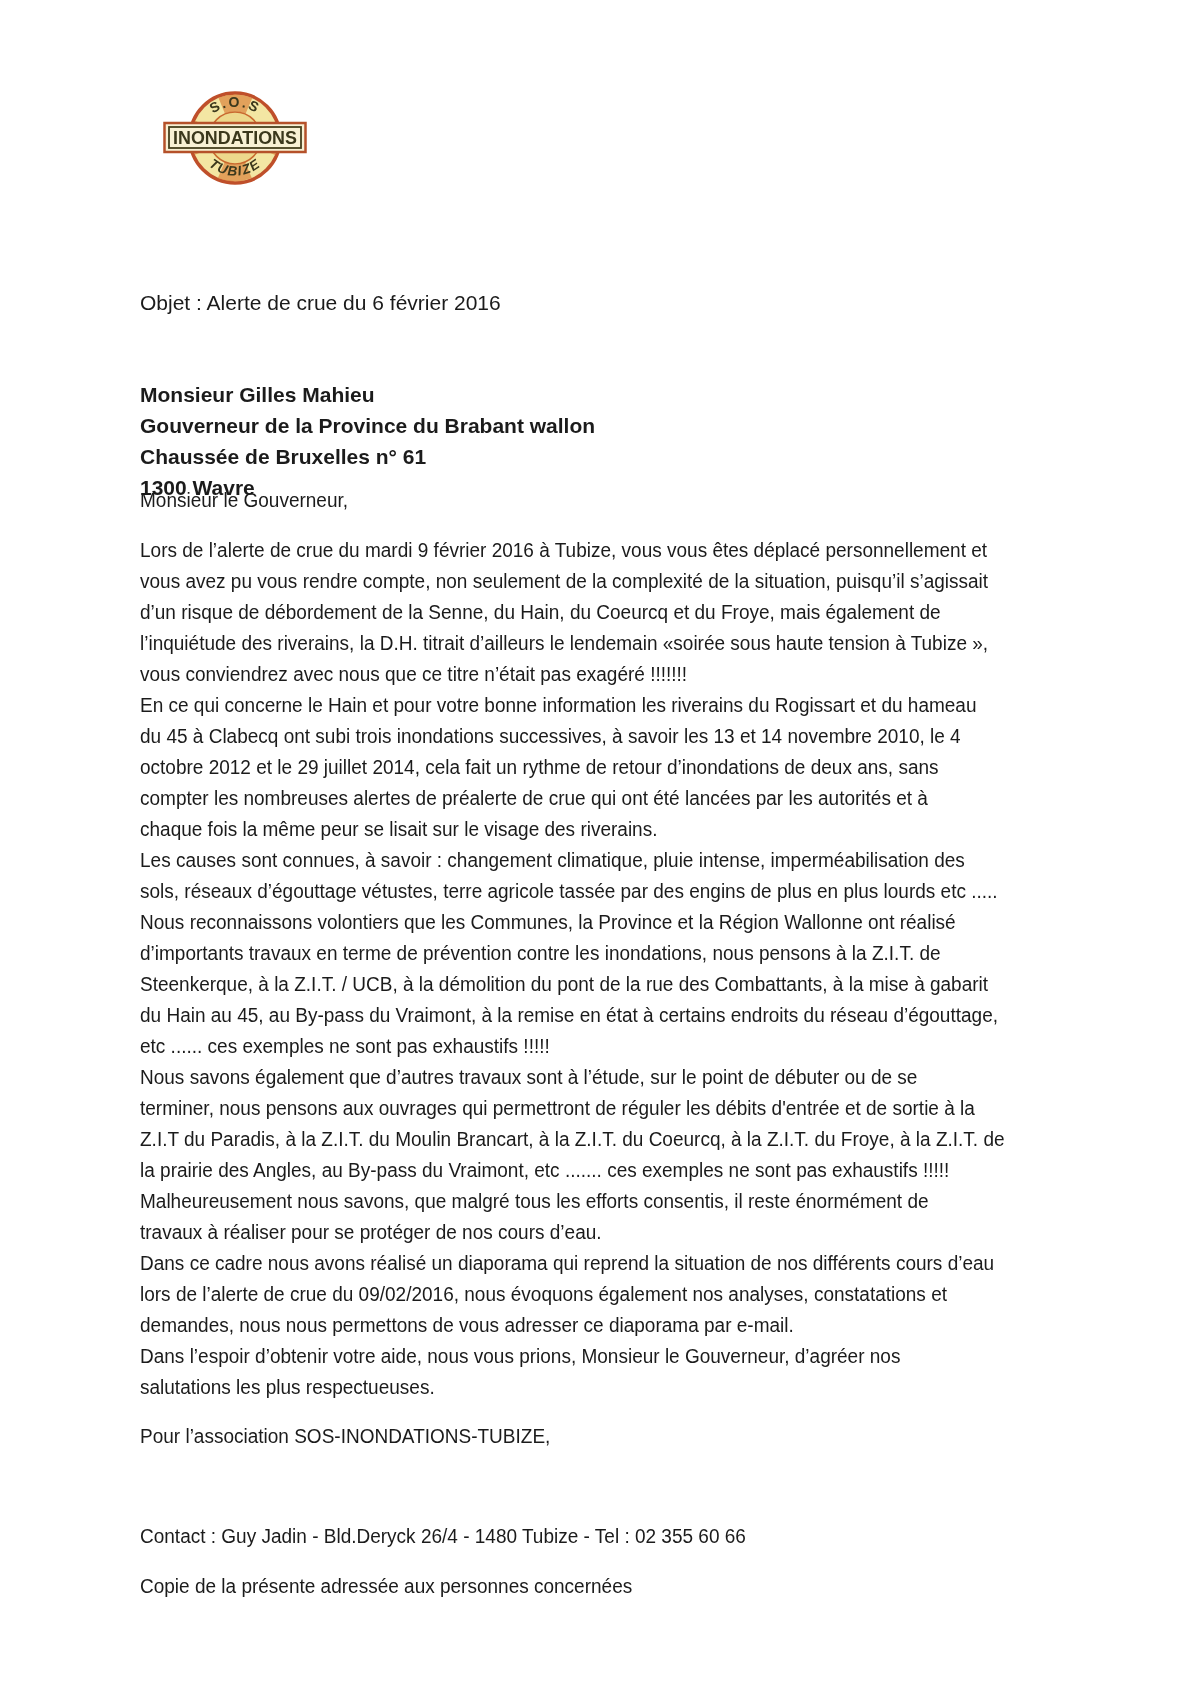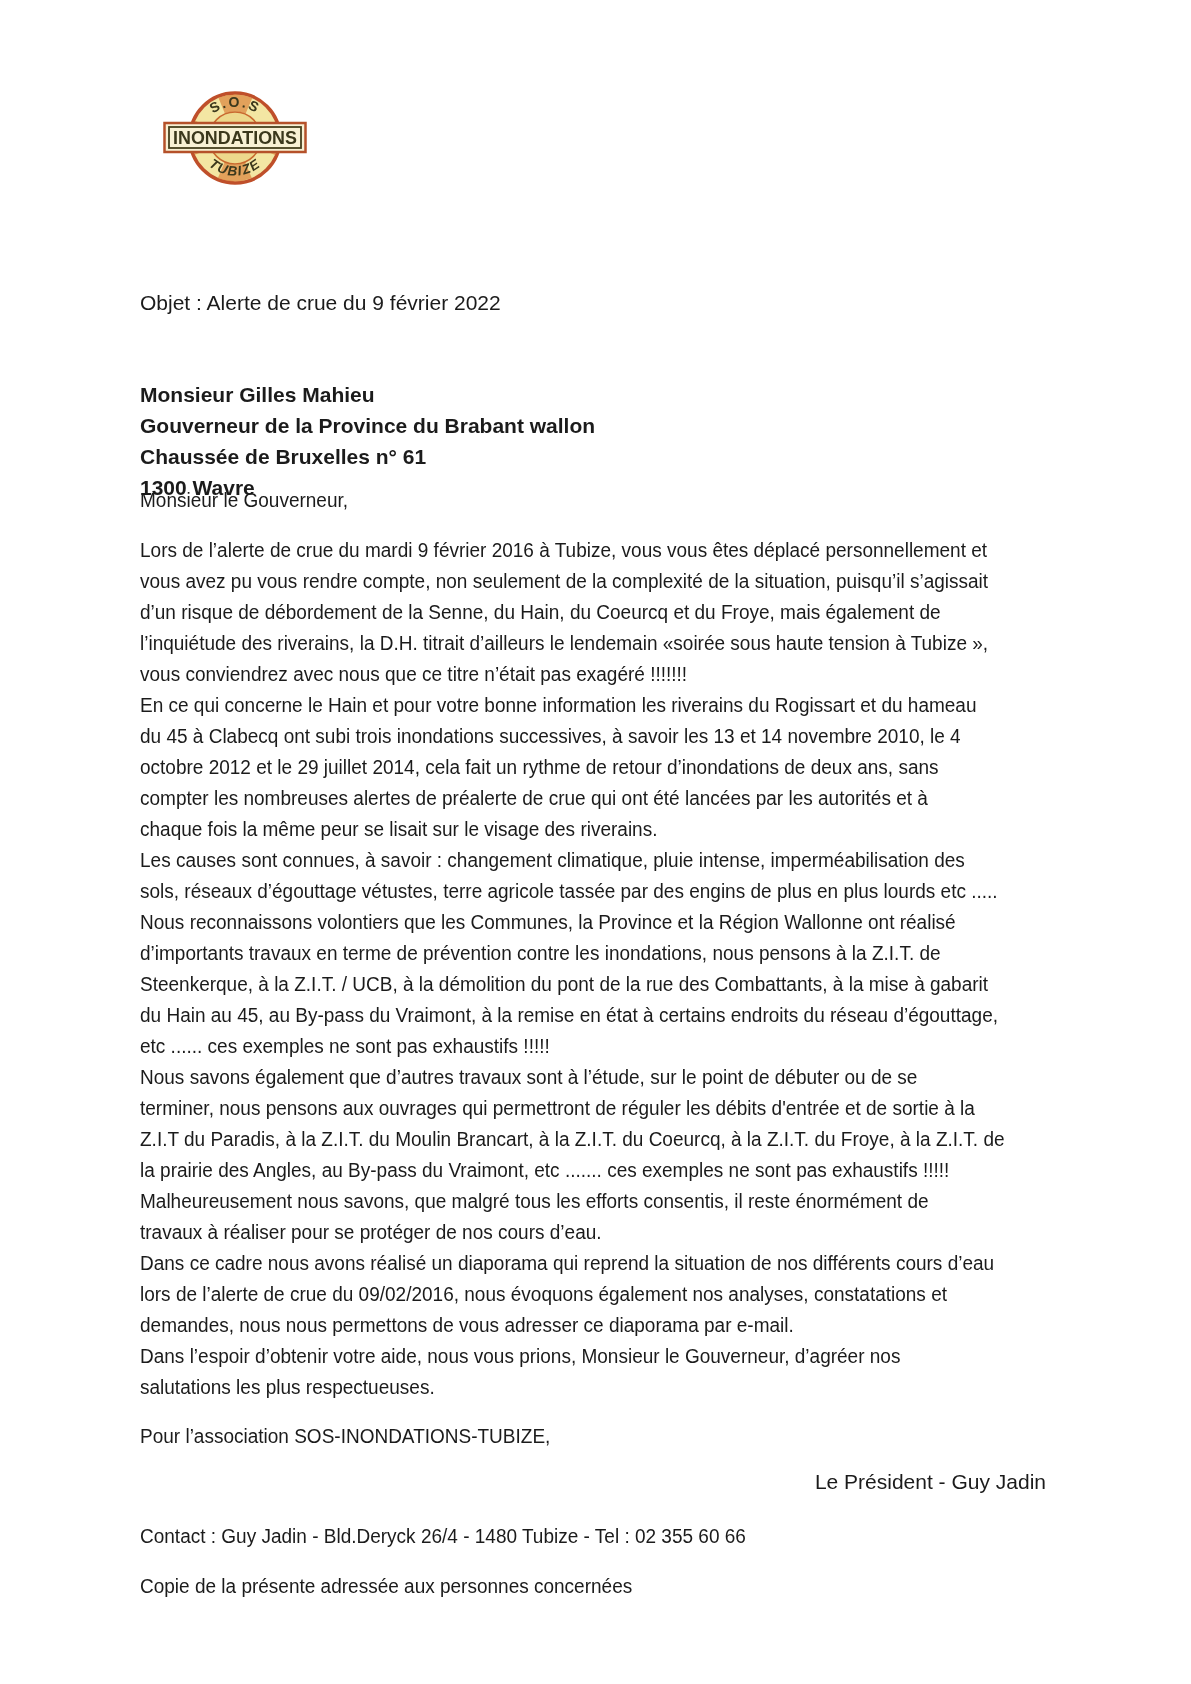--- a/index.html
+++ b/index.html
@@ -63,21 +63,21 @@
         <text x="72" y="56" text-anchor="middle" font-family="Liberation Sans, DejaVu Sans, sans-serif" font-size="18" font-weight="bold" fill="#3b381c" textLength="124" lengthAdjust="spacingAndGlyphs">INONDATIONS</text>
       </g>
 
       <text font-family="Liberation Sans, DejaVu Sans, sans-serif" font-size="13.5" font-weight="bold" font-style="italic" fill="#3b381c" letter-spacing="1.5">
         <textPath href="#botArc" startOffset="50%" text-anchor="middle">TUBIZE</textPath>
       </text>
     </svg>
   </div>
 
 
-  <div class="abs calibri" style="left:140px; top:287px;">Objet : Alerte de crue du 9 février 2022</div>
+  <div class="abs calibri" style="left:140px; top:287px;">Objet : Alerte de crue du 6 février 2016</div>
 
   <div class="abs calibri bold prelines" style="left:140px; top:339px;">Monsieur Gilles Mahieu
 Gouverneur de la Province du Brabant wallon
 Chaussée de Bruxelles n° 61
 1300 Wavre</div>
 
   <div class="abs narrow" style="left:140px; top:485px;">Monsieur le Gouverneur,</div>
 
   <div class="abs narrow" style="left:140px; top:535px;">Lors de l’alerte de crue du mardi 9 février 2016 à Tubize, vous vous êtes déplacé personnellement et
 vous avez pu vous rendre compte, non seulement de la complexité de la situation, puisqu’il s’agissait
@@ -103,19 +103,18 @@
 Malheureusement nous savons, que malgré tous les efforts consentis, il reste énormément de
 travaux à réaliser pour se protéger de nos cours d’eau.
 Dans ce cadre nous avons réalisé un diaporama qui reprend la situation de nos différents cours d’eau
 lors de l’alerte de crue du 09/02/2016, nous évoquons également nos analyses, constatations et
 demandes, nous nous permettons de vous adresser ce diaporama par e-mail.
 Dans l’espoir d’obtenir votre aide, nous vous prions, Monsieur le Gouverneur, d’agréer nos
 salutations les plus respectueuses.</div>
 
   <div class="abs narrow" style="left:140px; top:1421px;">Pour l’association SOS-INONDATIONS-TUBIZE,</div>
 
-  <div class="abs calibri right-block" style="top:1466px;">Le Président  -  Guy Jadin</div>
 
   <div class="abs narrow" style="left:140px; top:1521px;">Contact : Guy Jadin - Bld.Deryck 26/4 - 1480 Tubize - Tel : 02 355 60 66</div>
 
   <div class="abs narrow" style="left:140px; top:1571px;">Copie de la présente adressée aux personnes concernées</div>
 
 </div>
 
 </body></html>

